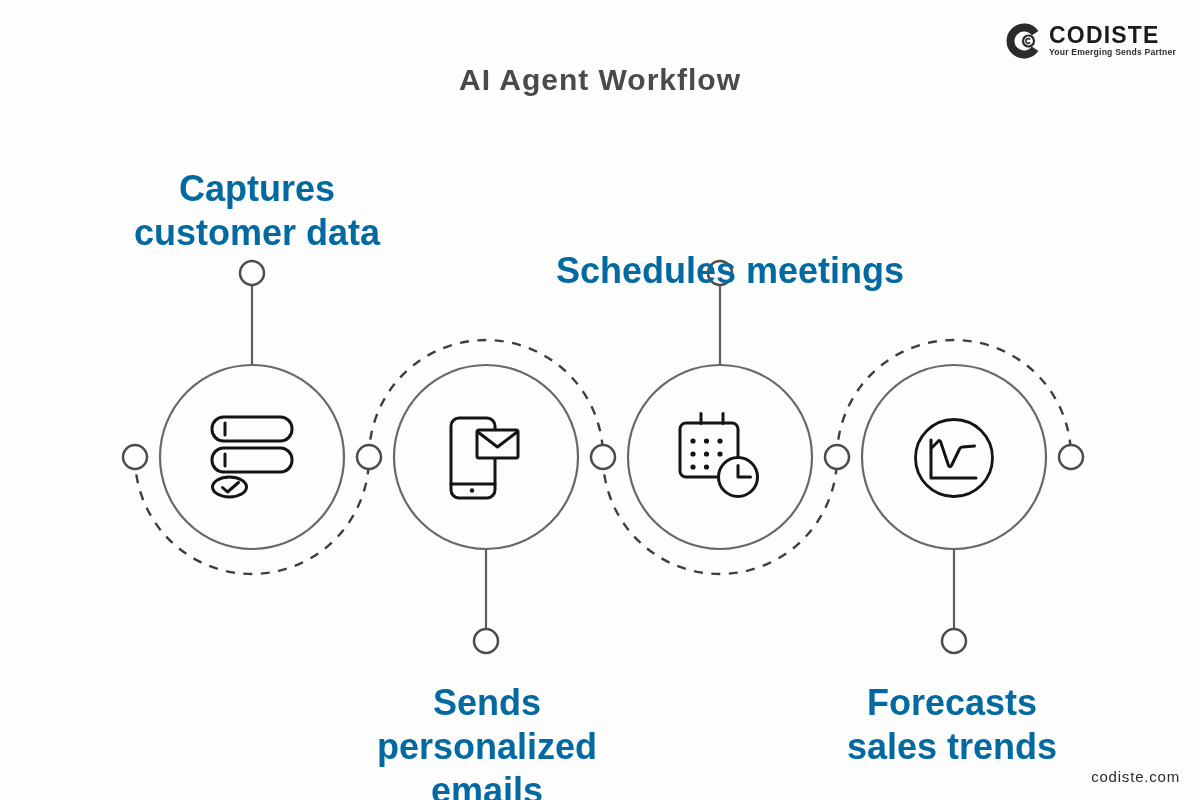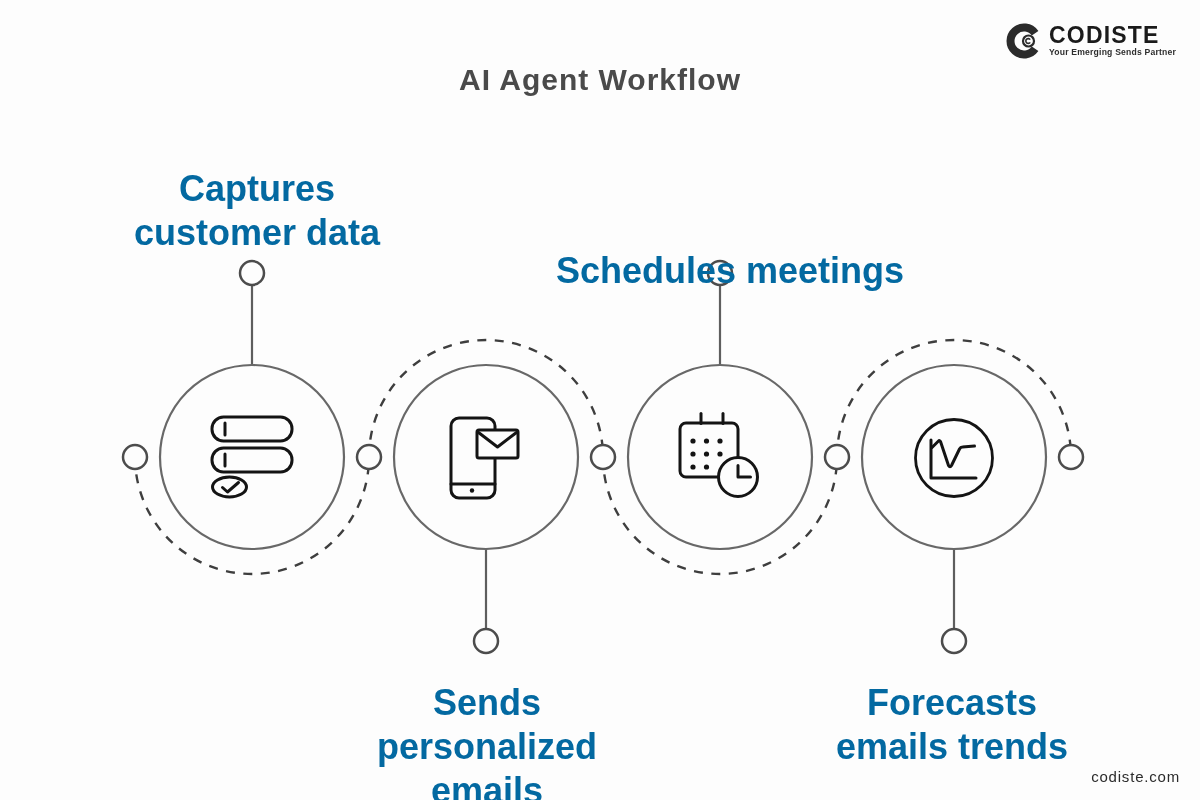--- a/index.html
+++ b/index.html
@@ -151,15 +151,15 @@
     <span class="logo-name">CODISTE</span>
     <span class="logo-tagline">Your Emerging Sends Partner</span>
   </div>
 </div>
 
 <div class="page-title">AI Agent Workflow</div>
 
 <div class="step-label l1">Captures customer data</div>
 <div class="step-label l2">Sends personalized emails</div>
 <div class="step-label l3">Schedules meetings</div>
-<div class="step-label l4">Forecasts emails trends</div>
+<div class="step-label l4">Forecasts sales trends</div>
 
 <div class="footer-site">codiste.com</div>
 
 </body></html>

